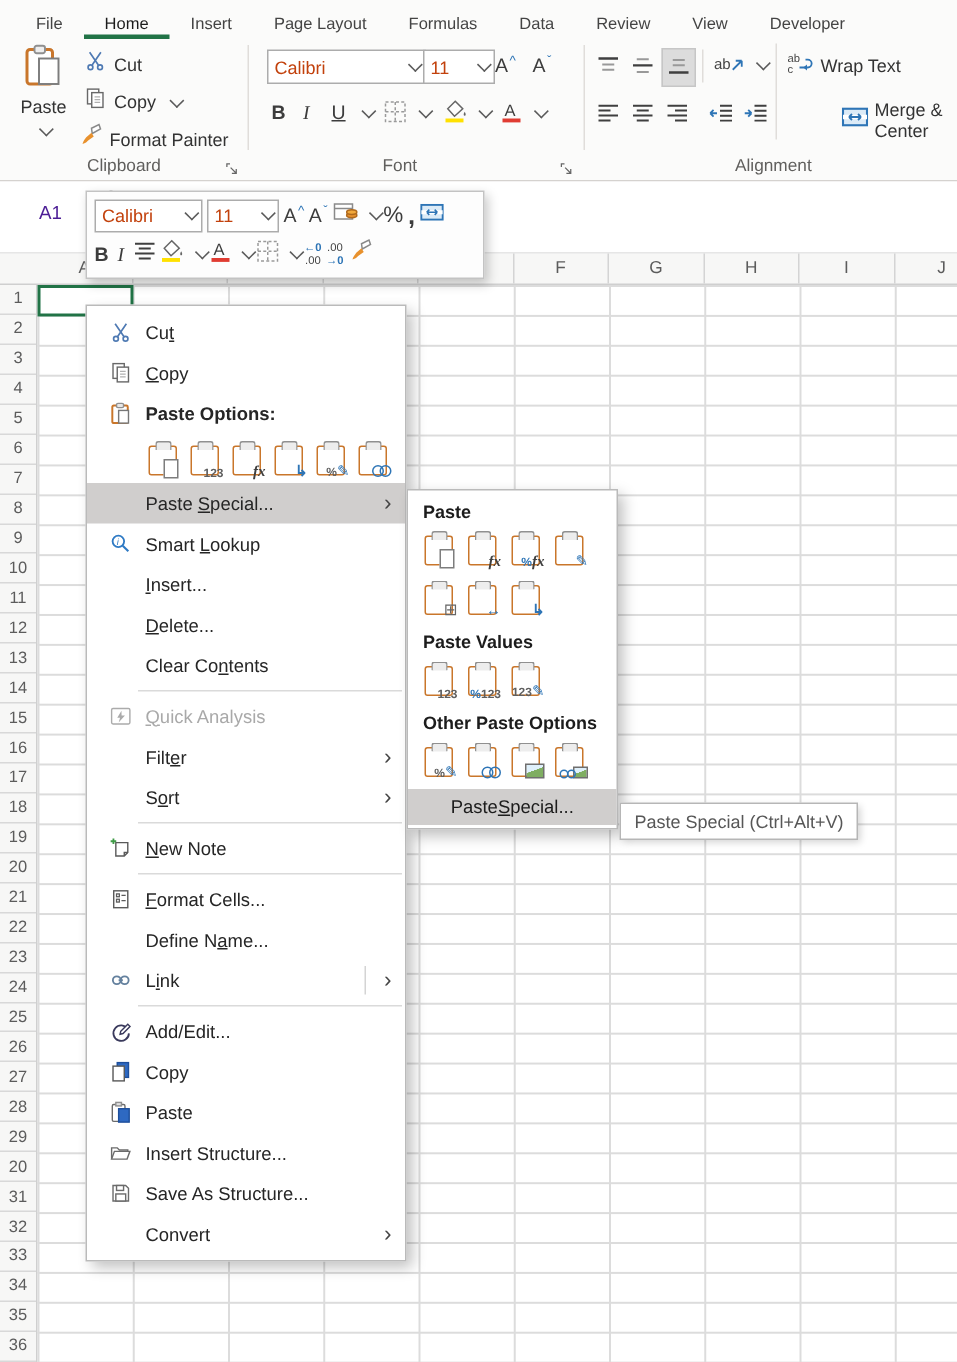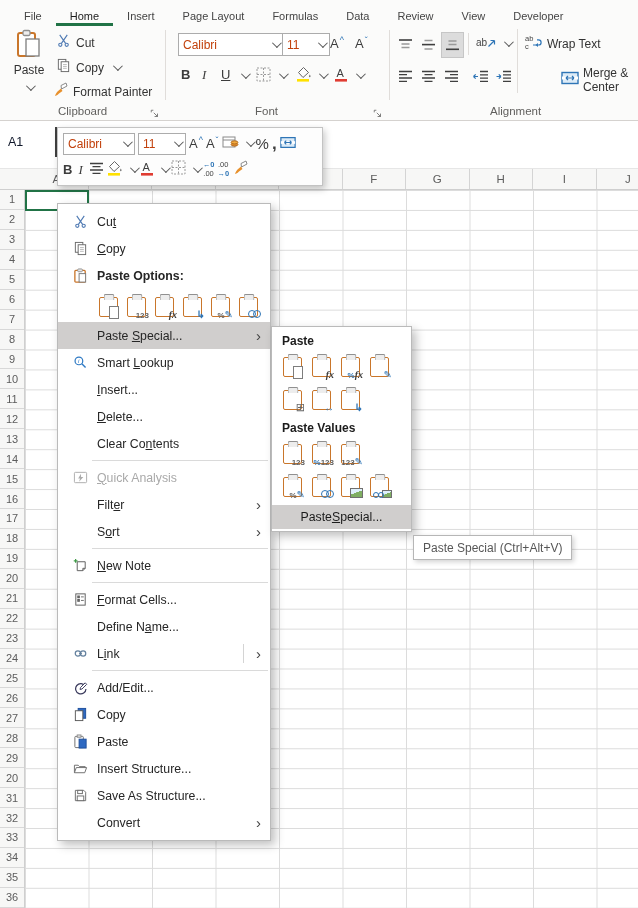--- a/index.html
+++ b/index.html
@@ -21,21 +21,21 @@
   .glyph{font-size:13px;color:#3c3c3c;}
   .sel-box{background:#dcdcdc;border:1px solid #c6c6c6;}
   .ga{font-size:13px;color:#3c3c3c;font-weight:400;}
   .ga i{font-style:normal;font-size:9px;color:#2e75b6;vertical-align:super;margin-left:1px;}
   .u-underline{text-decoration:underline;}
   .dd{font-size:7.5px;line-height:1.1;color:#444;text-align:center;}
   .dd b{color:#2e75b6;font-weight:700;}
 
   
   .frow{position:absolute;top:121px;left:0;right:0;height:47px;background:#fff;}
-  .namebox{position:absolute;left:0;top:6px;width:47px;height:30px;display:flex;align-items:center;padding-left:8px;font-size:12.5px;color:#0f172a;border-right:2px solid #404040;}
+  .namebox{position:absolute;left:0;top:6px;width:47px;height:30px;display:flex;align-items:center;padding-left:26px;font-size:12.5px;color:#4c1d95;border-right:2px solid #404040;}
 
   
   .colhdr{position:absolute;top:168px;left:0;right:0;height:22px;background:#f7f7f6;border-top:1px solid #e6e6e6;border-bottom:1px solid #cfcfcf;display:flex;padding-left:25px;box-sizing:border-box;}
   .colhdr .ch{width:63.5px;flex:0 0 63.5px;border-right:1px solid #d4d4d4;display:flex;align-items:center;justify-content:center;font-size:11.5px;color:#5c5c5c;box-sizing:border-box;}
   .corner{position:absolute;top:169px;left:0;width:25px;height:21px;background:#f7f7f6;border-right:1px solid #cfcfcf;box-sizing:border-box;}
   .corner::after{content:"";position:absolute;right:2px;bottom:2px;border-left:9px solid transparent;border-bottom:9px solid #b7b7b7;}
   .rowhdr{position:absolute;top:190px;left:0;width:25px;bottom:0;background:#f7f7f6;border-right:1px solid #cfcfcf;box-sizing:border-box;}
   .rowhdr .rh{height:19.944px;display:flex;align-items:center;justify-content:center;font-size:11px;color:#5c5c5c;border-bottom:1px solid #d8d8d8;box-sizing:border-box;}
   .grid{position:absolute;left:25px;top:190px;right:0;bottom:0;
         background-image:linear-gradient(to right,#dcdcdc 1px,transparent 1px),
@@ -625,20 +625,21 @@
           <span class="cb-clip"></span>
           <span class="cb-body"></span>
           <span class="cb-g" style="color: rgb(95, 95, 95);"><span class="bl">%</span>123</span>
         </span>
         <span class="cb">
           <span class="cb-clip"></span>
           <span class="cb-body"></span>
           <span class="cb-g" style="color: rgb(95, 95, 95);">123<span class="bsh">✎</span></span>
         </span>
       </div>
+      <div class="hdr">Other Paste Options</div>
       <div class="icr2">
         <span class="cb">
           <span class="cb-clip"></span>
           <span class="cb-body"></span>
           <span class="cb-g" style="color: rgb(95, 95, 95);">%<span class="bsh">✎</span></span>
         </span>
         <span class="cb">
           <span class="cb-clip"></span>
           <span class="cb-body"></span>
           <span class="cb-g"><span class="chn"></span></span>

